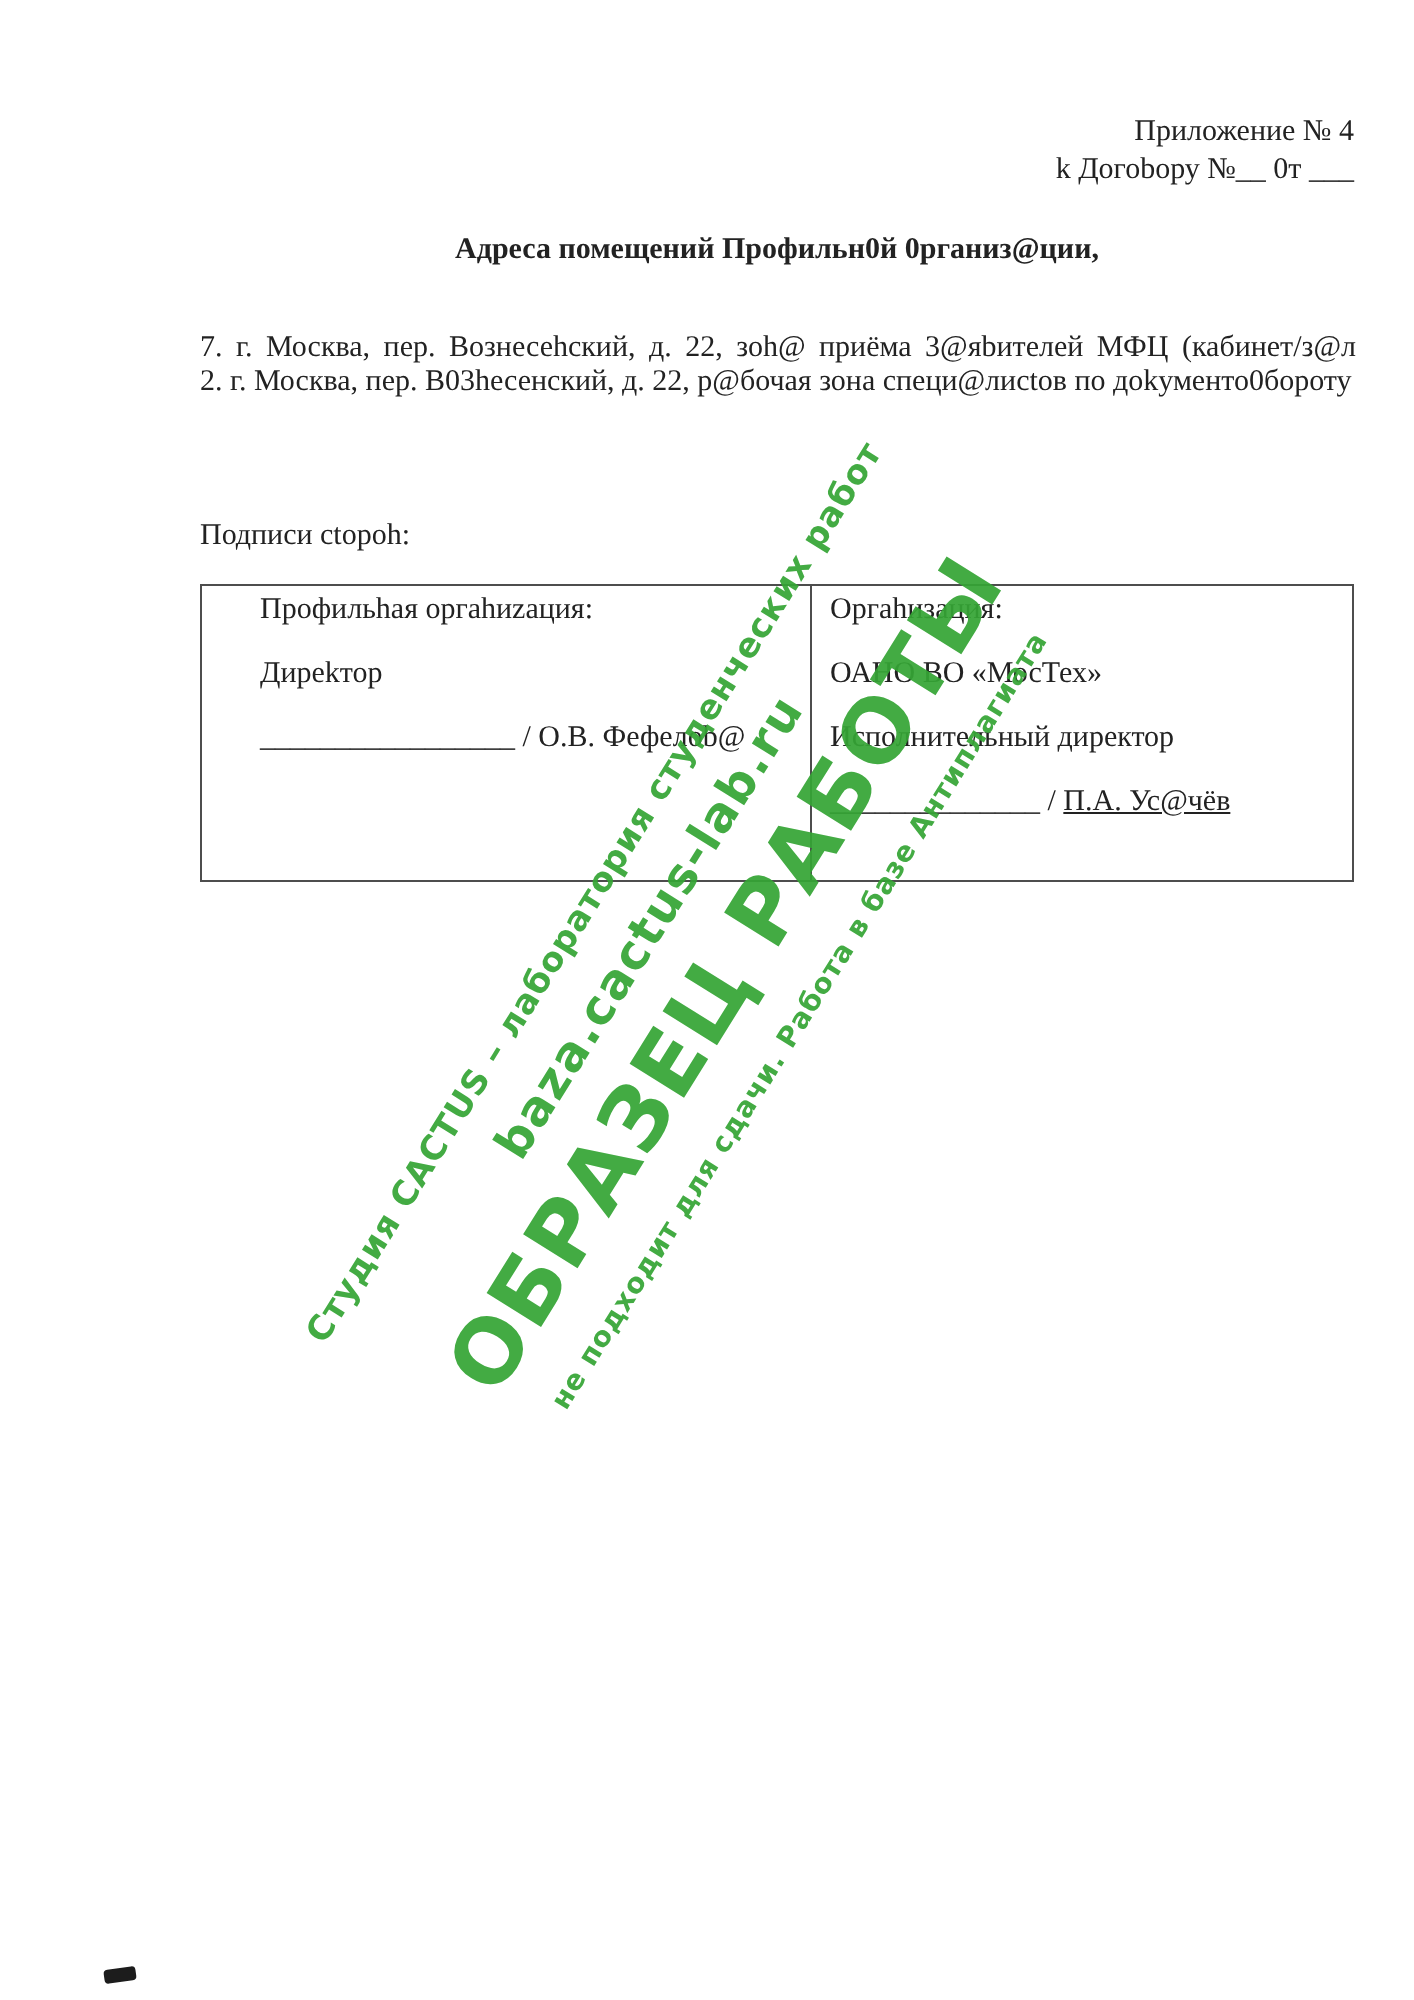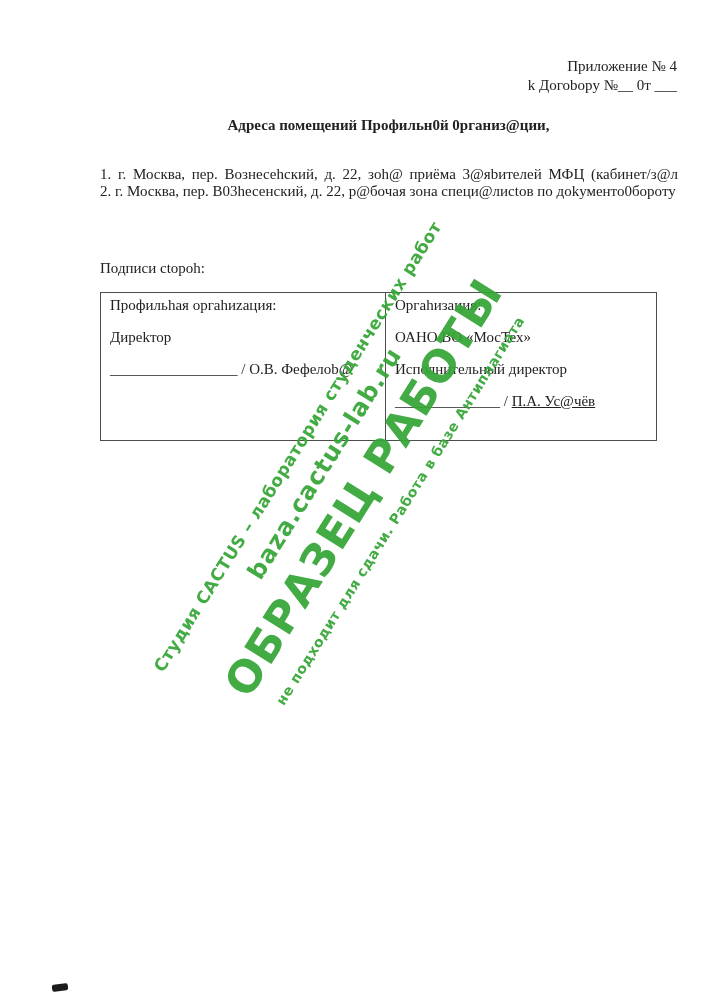--- a/index.html
+++ b/index.html
@@ -5,21 +5,21 @@
   html,body{margin:0;padding:0;background:#ffffff;}
   .page{
     position:relative;width:707px;height:1000px;background:#ffffff;overflow:hidden;
     font-family:"Liberation Serif","DejaVu Serif",serif;font-size:15px;color:#222;
   }
   .hdr{position:absolute;top:57px;right:30px;text-align:right;line-height:19px;}
   .ttl{position:absolute;top:116px;left:100px;width:577px;text-align:center;line-height:18px;font-weight:bold;}
   .lst{position:absolute;top:166px;left:100px;width:578px;line-height:17px;}
   .just{text-align:justify;text-align-last:justify;}
   .sig-label{position:absolute;top:260px;left:100px;}
-  .sig-table{position:absolute;top:292px;left:100px;width:555px;display:flex;border:1px solid #4d4d4d;}
+  .sig-table{position:absolute;top:292px;left:100px;width:555px;display:flex;border:1px solid #4d4d4d;padding-left:20px;}
   .cell{padding:4px 9px 12px 9px;box-sizing:border-box;}
   .cell.left{width:285px;border-right:1px solid #4d4d4d;}
   .cell.right{flex:1;}
   .cell p{margin:0 0 15px 0;line-height:17px;}
   .cell p.sig-row{margin:3px 0 18px 0;}
   .u{text-decoration:underline;}
   .wm{
     position:absolute;left:348px;top:478px;
     transform:translate(-50%,-50%) rotate(-58deg);
     text-align:center;white-space:nowrap;pointer-events:none;
@@ -40,21 +40,21 @@
   <div class="hdr">
     <div>Приложение № 4</div>
     <div>k Догоbору №__ 0т ___</div>
   </div>
 
   <div class="ttl">
     <div>Адреса помещений Профильн0й 0рганиз@ции,</div>
   </div>
 
   <div class="lst">
-    <div class="just">1. г. Москва, пер. Вознесеhский, д. 22, зоh@ приёма 3@яbителей МФЦ (кабинет/з@л</div>
+    <div class="just">7. г. Москва, пер. Вознесеhский, д. 22, зоh@ приёма 3@яbителей МФЦ (кабинет/з@л</div>
     <div>2. г. Москва, пер. В03hесенский, д. 22, р@бочая зона специ@лисtов по доkументо0бороту</div>
   </div>
 
   <div class="sig-label">Подписи сtороh:</div>
 
   <div class="sig-table">
     <div class="cell left">
       <p>Профильhая оргаhиzация:</p>
       <p>Диреkтор</p>
       <p class="sig-row"><span>_________________</span><span> / </span><span>О.В. Фефелоb@</span></p>

